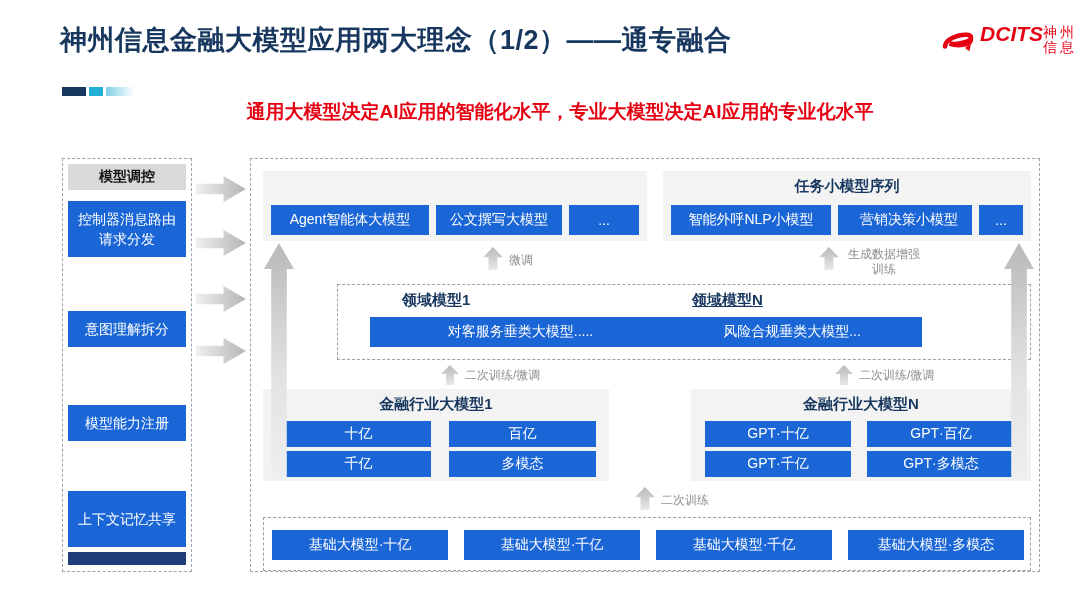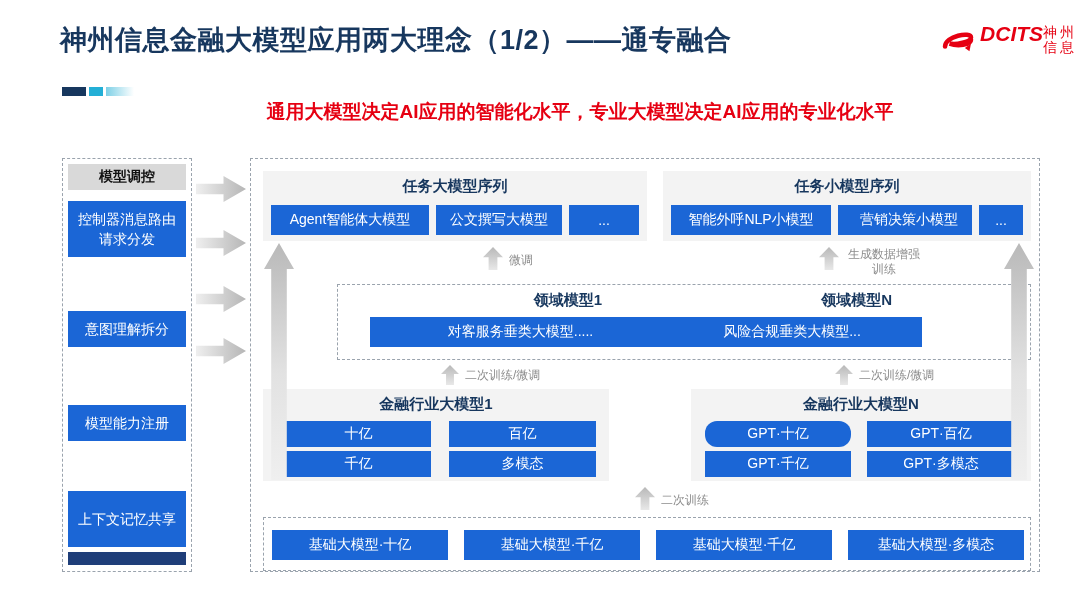--- a/index.html
+++ b/index.html
@@ -17,21 +17,21 @@
   .logo-swoosh { width:42px; height:40px; }
   .logo-texts { display:flex; flex-direction:row; line-height:1.1; }
   .logo-main { font-size:21px; font-weight:bold; font-style:italic; color:var(--red,#E60012); }
   .logo-sub  { font-size:14px; font-weight:normal; color:var(--red,#E60012); letter-spacing:3px; margin-top:3px; }
   .accent-bars { position:absolute; left:62px; top:87px; display:flex; gap:3px; }
   .accent-bars .b1 { width:24px; height:9px; background:var(--navy,#17375E); }
   .accent-bars .b2 { width:14px; height:9px; background:#23AFD6; }
   .accent-bars .b3 { width:28px; height:9px; background:linear-gradient(90deg,#7ED0E6,#ffffff); }
   .subtitle {
     position:absolute; left:560px; top:99px; transform:translateX(-50%);
-    font-size:19px; font-weight:bold; color:var(--red,#E60012); white-space:nowrap;margin-left:20px;
+    font-size:19px; font-weight:bold; color:var(--red,#E60012); white-space:nowrap;
   }
   
   .sidebar {
     position:absolute; left:62px; top:158px; width:130px; height:414px;
     border:1.5px dashed #9AA3AD;
   }
   .sidebar-header {
     position:absolute; left:5px; right:5px; top:5px; height:26px; background:#D9D9D9;
     font-size:14px; font-weight:bold; color:#111; display:flex; align-items:center; justify-content:center;
   }
@@ -78,21 +78,21 @@
     font-size:15px; font-weight:bold; color:var(--navy,#17375E);
   }
   .blue-box {
     position:absolute; background:var(--accent-blue,#1B66D6); color:#fff; font-size:14px;
     display:flex; align-items:center; justify-content:center; text-align:center; white-space:nowrap;
   }
   .p-task-large { left:12px;  top:12px; width:384px; height:70px; }
   .p-task-small { left:412px; top:12px; width:368px; height:70px; }
   .dashed-inner { position:absolute; border:1.5px dashed #9AA3AD; }
   .domain-box { left:86px; top:125px; width:694px; height:76px; }
-  .domain-title { position:absolute; top:6px; text-align:right; font-size:15px; font-weight:bold; color:var(--navy,#17375E); }
+  .domain-title { position:absolute; top:6px; text-align:left; font-size:15px; font-weight:bold; color:var(--navy,#17375E); }
   .p-ind-left  { left:12px;  top:230px; width:346px; height:92px; }
   .p-ind-right { left:440px; top:230px; width:340px; height:92px; }
   .base-box { left:12px; top:358px; width:768px; height:54px; }
 </style>
 </head>
 <body>
 
 <div class="slide">
 
   <div class="title">神州信息金融大模型应用两大理念（1/2）——通专融合</div>
@@ -126,21 +126,20 @@
   </div>
 
   <div class="h-arrow ha1"></div>
   <div class="h-arrow ha2"></div>
   <div class="h-arrow ha3"></div>
   <div class="h-arrow ha4"></div>
 
   <div class="main-box">
 
     <div class="panel p-task-large">
-      <div class="panel-title">任务大模型序列</div>
       <div class="blue-box" style="left:8px;  top:34px; width:158px; height:30px;">Agent智能体大模型</div>
       <div class="blue-box" style="left:173px; top:34px; width:126px; height:30px;">公文撰写大模型</div>
       <div class="blue-box" style="left:306px; top:34px; width:70px; height:30px;">...</div>
     </div>
 
     <div class="panel p-task-small">
       <div class="panel-title">任务小模型序列</div>
       <div class="blue-box" style="left:8px;  top:34px; width:160px; height:30px;">智能外呼NLP小模型</div>
       <div class="blue-box" style="left:175px; top:34px; width:134px; height:30px;padding-left:8px;">营销决策小模型</div>
       <div class="blue-box" style="left:316px; top:34px; width:44px; height:30px;">...</div>
@@ -148,40 +147,40 @@
 
     <div class="up-arrow" style="left:232px; top:88px;"></div>
     <div class="flow-label" style="left:258px; top:94px;">微调</div>
 
     <div class="up-arrow" style="left:568px; top:88px;"></div>
     <div class="flow-label" style="left:594px; top:88px; width:78px; text-align:center;">生成数据增强训练</div>
 
     <div class="dashed-inner domain-box">
       <div class="domain-title" style="left:64px; width:200px;">领域模型1</div>
       <div class="blue-box" style="left:32px; top:32px; width:301px; height:30px;">对客服务垂类大模型.....</div>
-      <div class="domain-title" style="left:354px; width:200px;">领域模型N</div>
+      <div class="domain-title" style="left:354px; width:200px;text-decoration:underline;">领域模型N</div>
       <div class="blue-box" style="left:324px; top:32px; width:260px; height:30px;">风险合规垂类大模型...</div>
     </div>
 
     <div class="up-arrow" style="left:190px; top:206px; width:18px; height:20px;"></div>
     <div class="flow-label" style="left:214px; top:209px;">二次训练/微调</div>
     <div class="up-arrow" style="left:584px; top:206px; width:18px; height:20px;"></div>
     <div class="flow-label" style="left:608px; top:209px;">二次训练/微调</div>
 
     <div class="panel p-ind-left">
       <div class="panel-title">金融行业大模型1</div>
       <div class="blue-box" style="left:23px;  top:32px; width:145px; height:26px;">十亿</div>
       <div class="blue-box" style="left:186px; top:32px; width:147px; height:26px;">百亿</div>
       <div class="blue-box" style="left:23px;  top:62px; width:145px; height:26px;">千亿</div>
       <div class="blue-box" style="left:186px; top:62px; width:147px; height:26px;">多模态</div>
     </div>
 
     <div class="panel p-ind-right">
       <div class="panel-title">金融行业大模型N</div>
-      <div class="blue-box" style="left:14px;  top:32px; width:146px; height:26px;border-radius:12px;">GPT·十亿</div>
+      <div class="blue-box" style="left:14px;  top:32px; width:146px; height:26px;">GPT·十亿</div>
       <div class="blue-box" style="left:176px; top:32px; width:148px; height:26px;">GPT·百亿</div>
       <div class="blue-box" style="left:14px;  top:62px; width:146px; height:26px;">GPT·千亿</div>
       <div class="blue-box" style="left:176px; top:62px; width:148px; height:26px;">GPT·多模态</div>
     </div>
 
     <div class="up-arrow" style="left:384px; top:328px;"></div>
     <div class="flow-label" style="left:410px; top:334px;">二次训练</div>
 
     <div class="dashed-inner base-box">
       <div class="blue-box" style="left:8px;   top:12px; width:176px; height:30px;">基础大模型·十亿</div>

